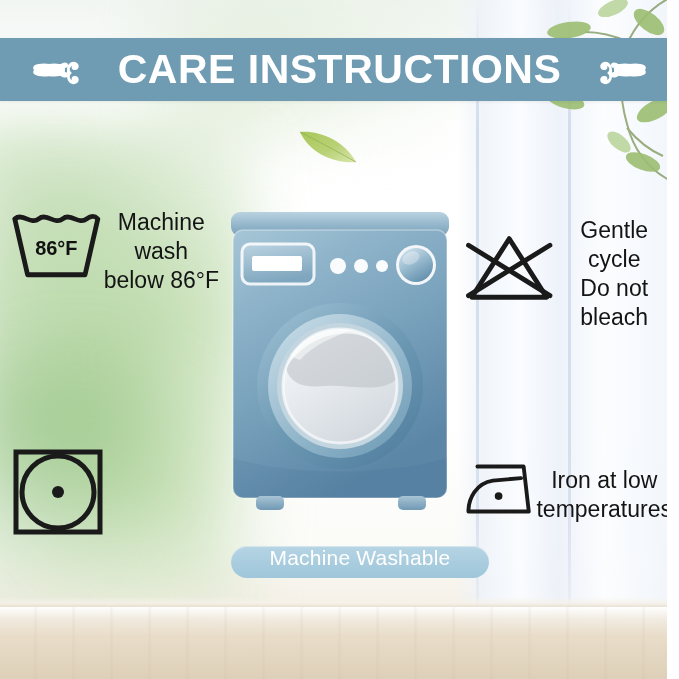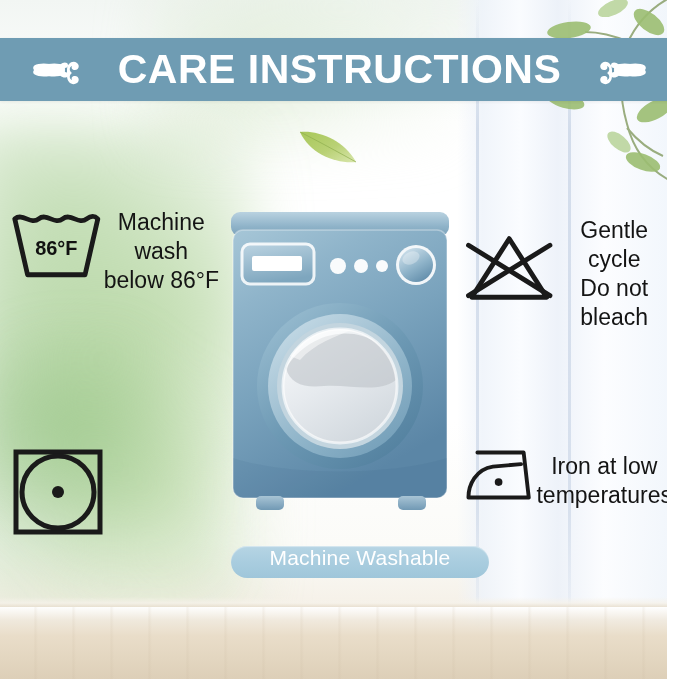--- a/index.html
+++ b/index.html
@@ -185,21 +185,21 @@
     text-align: center;
     color: #141414;
     font-size: 23px;
     line-height: 29px;
     font-family: "Liberation Sans", sans-serif;
     white-space: pre-line;
   }
   .item-wash    { left: 10px;  top: 196px; }
   .item-bleach  { left: 462px; top: 204px; }
   .item-dry     { left: 10px;  top: 446px; }
-  .item-iron    { left: 462px; top: 432px; }
+  .item-iron    { left: 462px; top: 446px; }
 
   
   .machine {
     position: absolute;
     left: 228px;
     top: 208px;
     width: 224px;
     height: 322px;
   }
 

